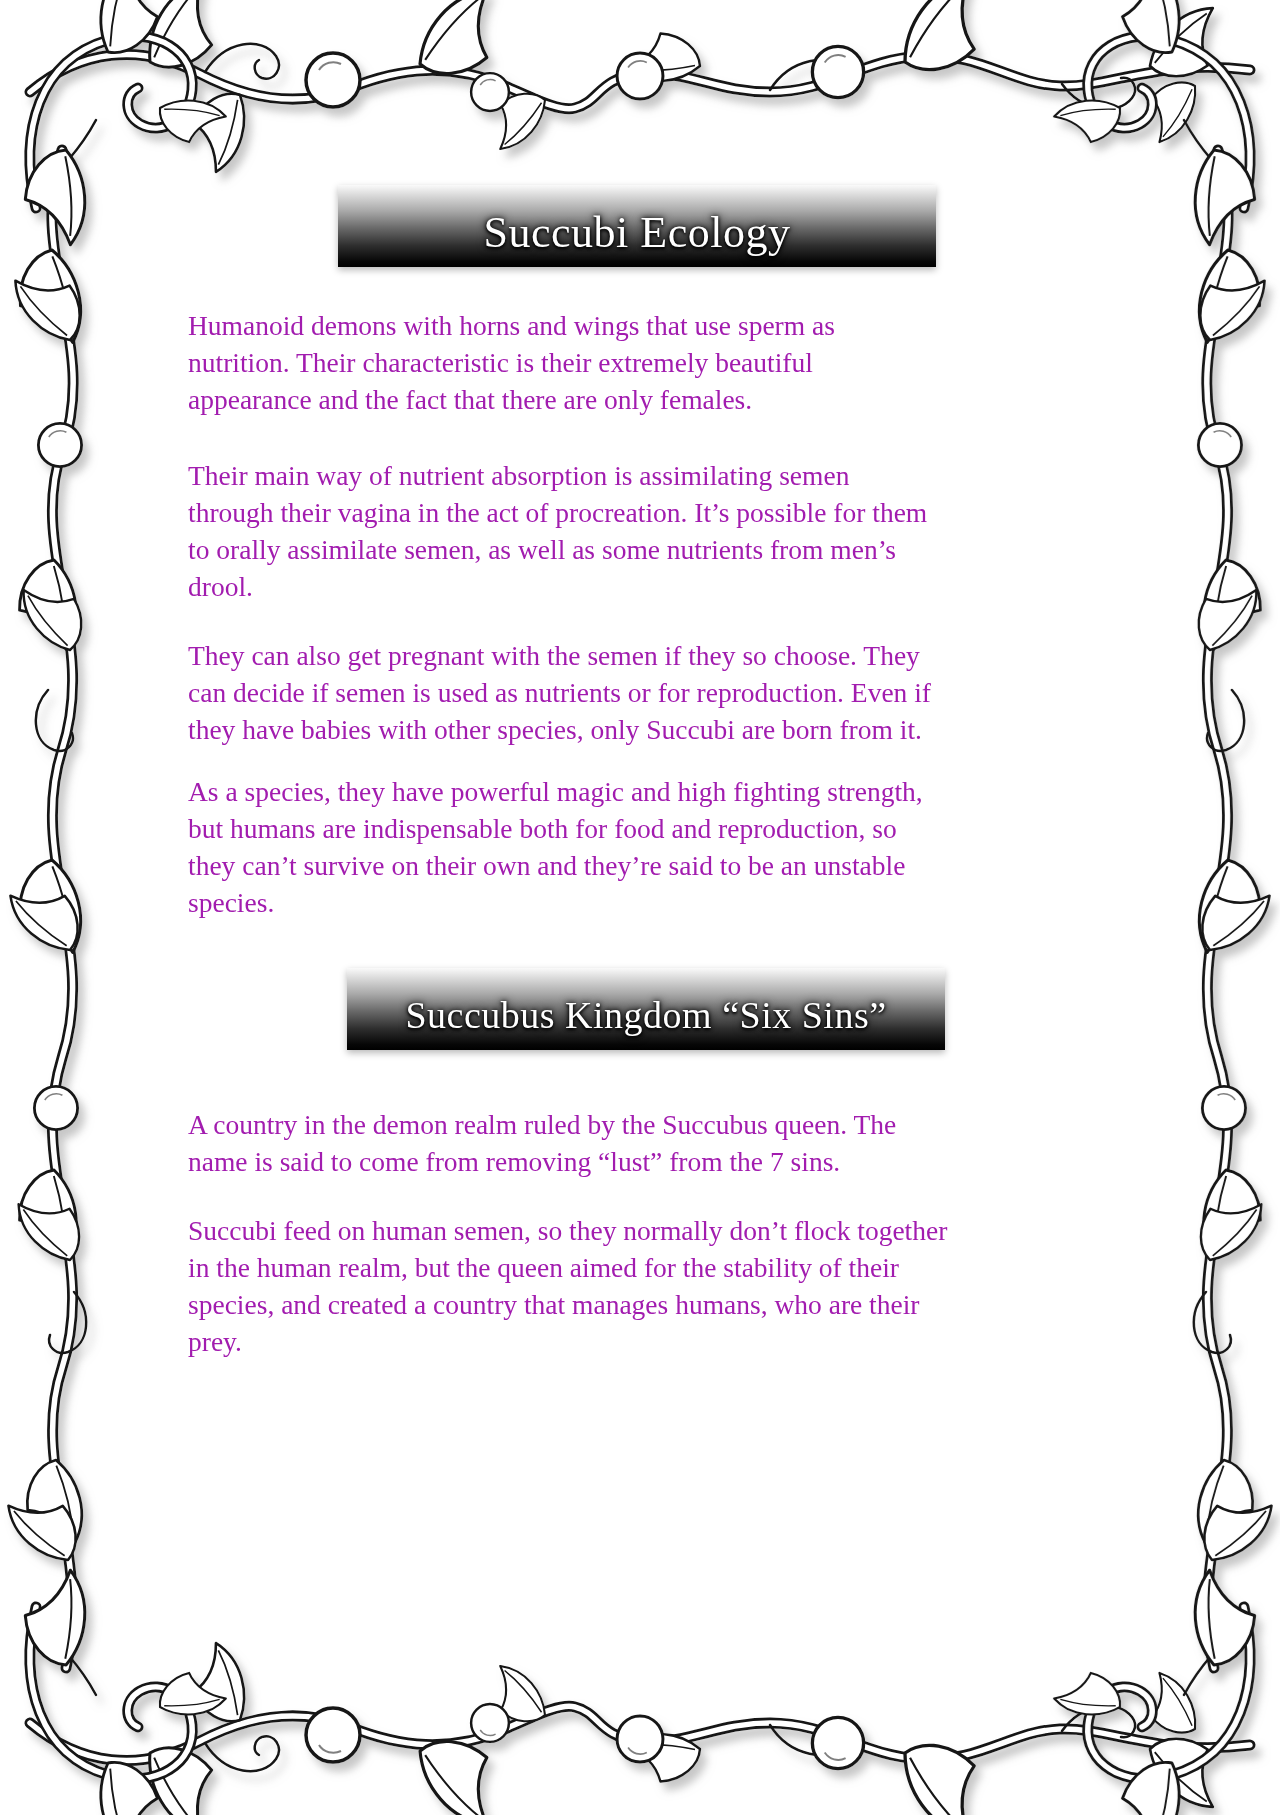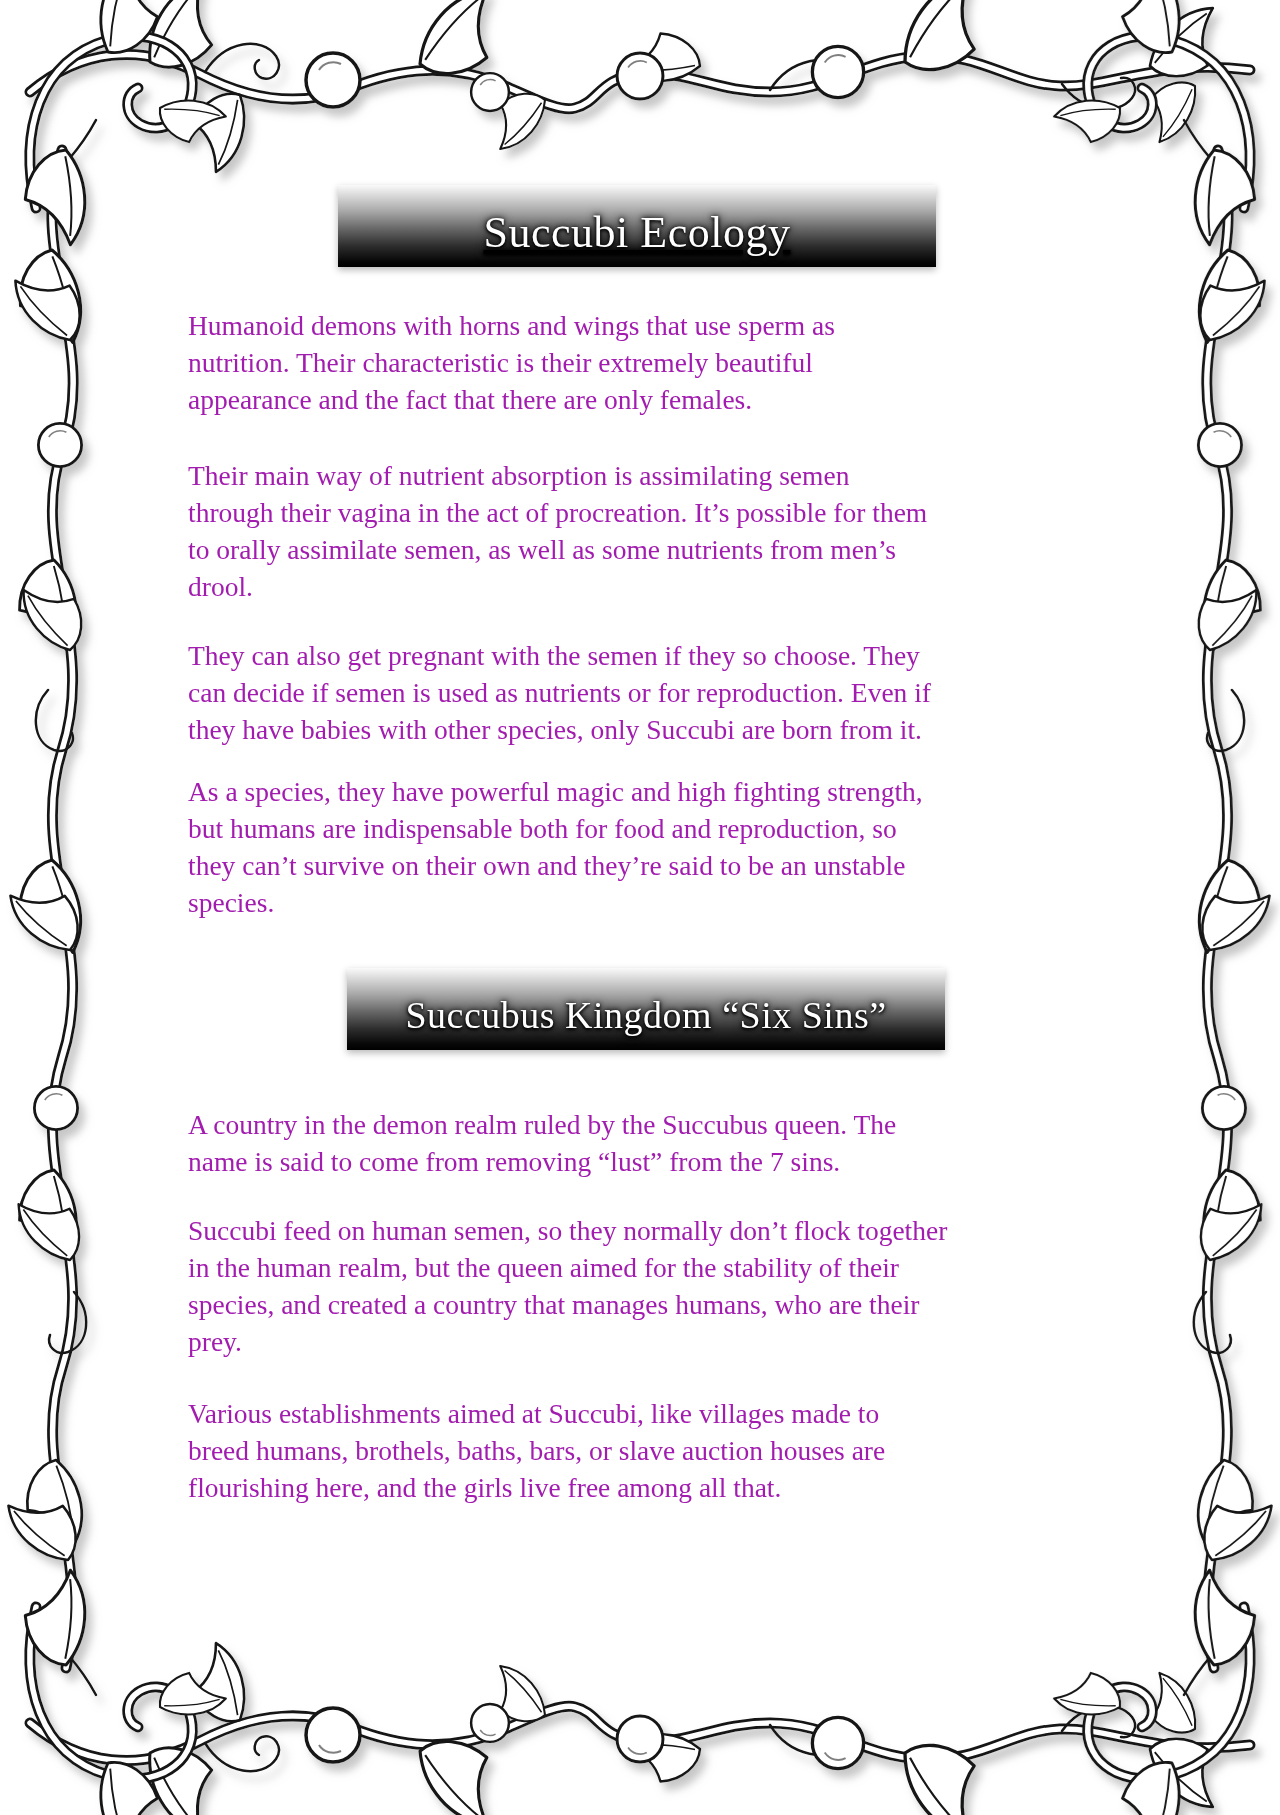--- a/index.html
+++ b/index.html
@@ -7,21 +7,21 @@
         font-family:"Liberation Serif","DejaVu Serif",serif;}
   .border-svg{position:absolute;left:0;top:0;z-index:0;}
   .tube-b{stroke:#161616;stroke-width:11;fill:none;stroke-linecap:round;}
   .tube-w{stroke:#ffffff;stroke-width:5.5;fill:none;stroke-linecap:round;}
   .thin{stroke:#161616;stroke-width:2.5;fill:none;stroke-linecap:round;}
 
   .banner{position:absolute;width:598px;height:82px;z-index:2;
           display:flex;align-items:center;justify-content:center;
           background:linear-gradient(180deg,#fafafa 0%,#d6d6d6 14%,#a8a8a8 32%,#6b6b6b 52%,#2e2e2e 74%,#070707 93%,#000 100%);
           box-shadow:0 3px 7px rgba(0,0,0,0.28);}
-  .banner-1{left:338px;top:185px;text-decoration:underline;}
+  .banner-1{left:338px;top:185px;}
   .banner-2{left:347px;top:968px;}
   .banner .t{color:#ffffff;transform:translateY(6px);letter-spacing:0.5px;
           text-shadow:0 0 10px rgba(0,0,0,0.95),0 2px 3px rgba(0,0,0,0.9),0 0 4px rgba(0,0,0,0.85);}
   .banner-1 .t{font-size:44px;}
   .banner-2 .t{font-size:38px;}
 
   .para{position:absolute;left:188px;width:945px;z-index:2;
         font-size:27.5px;line-height:37px;color:#a21caf;white-space:pre-line;}
   .p1{top:307px;} .p2{top:457px;} .p3{top:637px;} .p4{top:773px;}
   .p5{top:1106px;} .p6{top:1212px;} .p7{top:1395px;}
@@ -128,17 +128,14 @@
   <div class="banner banner-2">
     <span class="t">Succubus Kingdom “Six Sins”</span>
   </div>
 
   <div class="para p5">A country in the demon realm ruled by the Succubus queen. The
 name is said to come from removing “lust” from the 7 sins.</div>
   <div class="para p6">Succubi feed on human semen, so they normally don’t flock together
 in the human realm, but the queen aimed for the stability of their
 species, and created a country that manages humans, who are their
 prey.</div>
-  <div class="para p7">Various establishments aimed at Succubi, like villages made to
-breed humans, brothels, baths, bars, or slave auction houses are
-flourishing here, and the girls live free among all that.</div>
 
 </div>
 
 </body></html>

